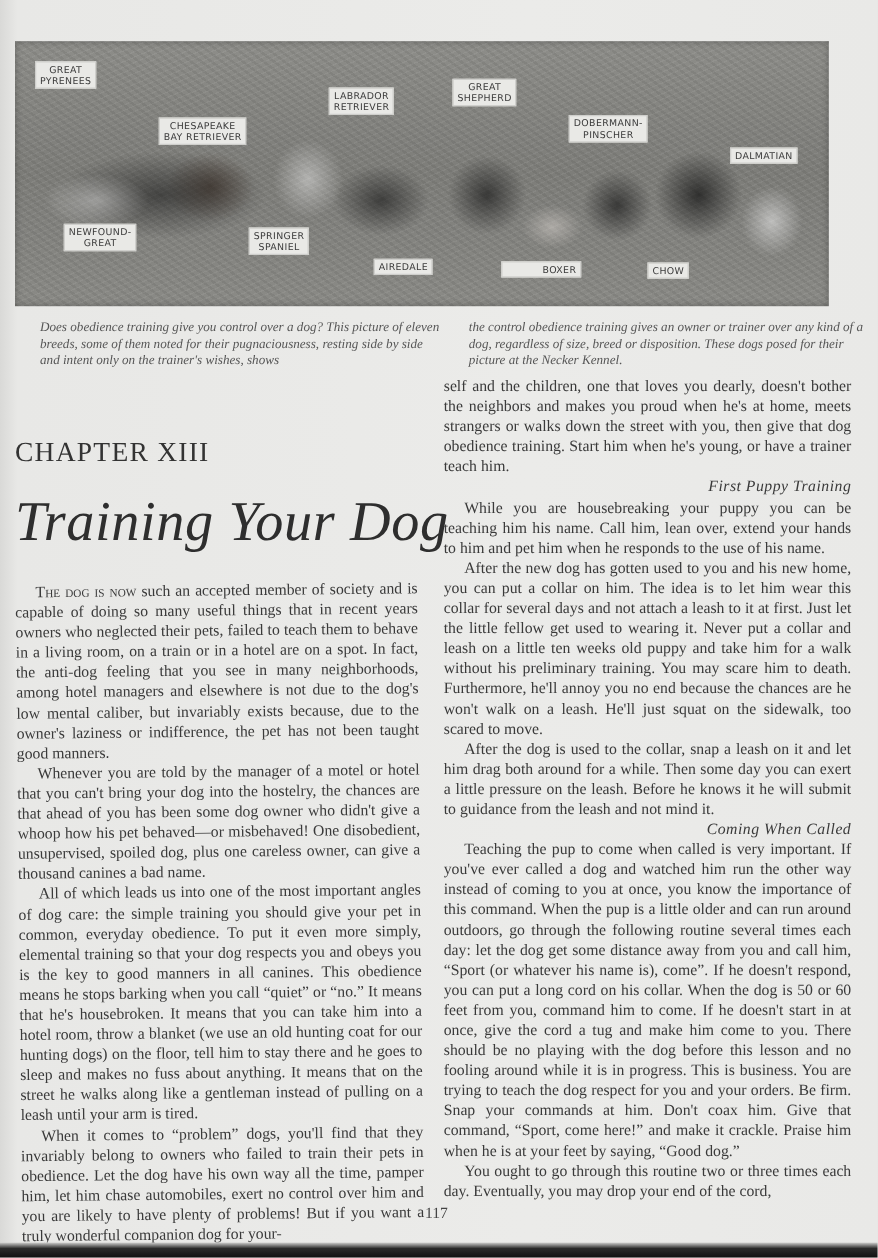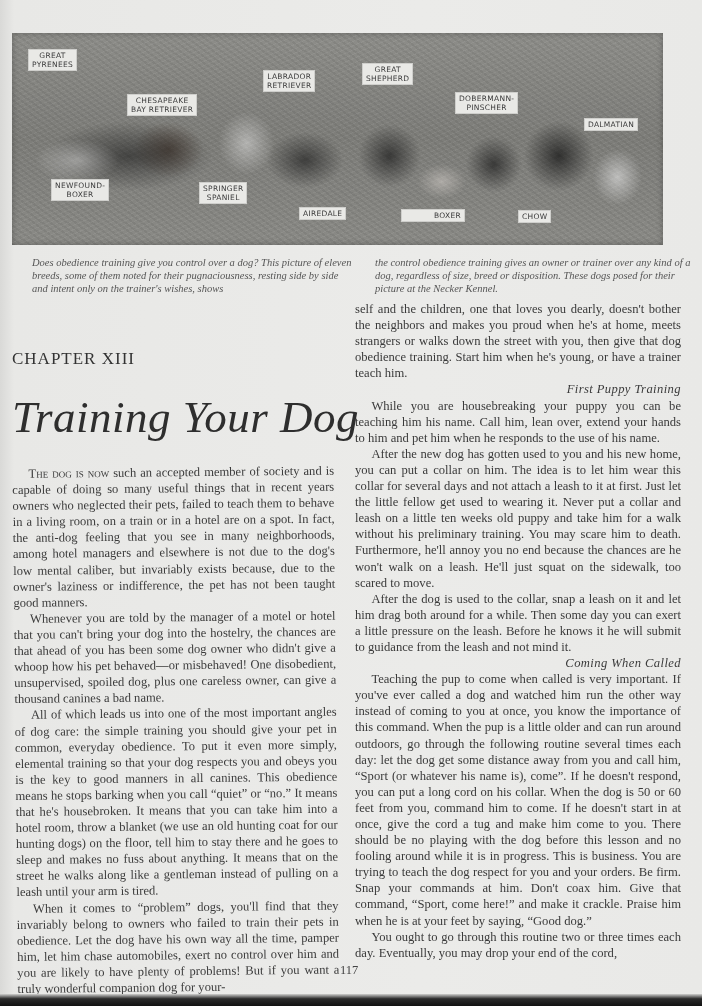--- a/index.html
+++ b/index.html
@@ -41,21 +41,21 @@
     font-family: "DejaVu Sans", sans-serif; font-size: 7.5px; line-height: 9px;
     text-align: center; padding: 1px 3px; letter-spacing: 0.3px;
     border: 1px solid #cfcfcc;
   }
   
   .caption {
     position: absolute; top: 256px; font-style: italic; font-size: 10.5px;
     line-height: 13px; color: #555; margin-left: 20px;
   }
   .chapter {
-    position: absolute; left: 12px; top: 349px; font-size: 17px; letter-spacing: 1px; color: #333;
+    position: absolute; left: 12px; top: 349px; font-size: 22px; letter-spacing: 1px; color: #333;
   }
   .title {
     position: absolute; left: 12px; top: 391px; font-size: 45px; font-style: italic; color: #2e2e2e;
     letter-spacing: 0.5px;
   }
   .col {
     position: absolute; font-size: 12.6px; line-height: 16.1px; text-align: justify; color: #3a3a3a;
   }
   .col p { margin: 0; text-indent: 1.3em; }
   .col p.noindent { text-indent: 0; }
@@ -78,21 +78,21 @@
     <div class="label" style="left:115px;top:25px;white-space:pre;margin-top:36px;">CHESAPEAKE
 BAY RETRIEVER</div>
     <div class="label" style="left:251px;top:37px;white-space:pre;">LABRADOR
 RETRIEVER</div>
     <div class="label" style="left:350px;top:30px;white-space:pre;">GREAT
 SHEPHERD</div>
     <div class="label" style="left:443px;top:59px;white-space:pre;">DOBERMANN-
 PINSCHER</div>
     <div class="label" style="left:572px;top:85px;white-space:pre;">DALMATIAN</div>
     <div class="label" style="left:39px;top:146px;white-space:pre;">NEWFOUND-
-BOXER</div>
+GREAT</div>
     <div class="label" style="left:187px;top:149px;white-space:pre;">SPRINGER
 SPANIEL</div>
     <div class="label" style="left:287px;top:174px;white-space:pre;">AIREDALE</div>
     <div class="label" style="left:389px;top:176px;white-space:pre;padding-left:32px;">BOXER</div>
     <div class="label" style="left:506px;top:177px;white-space:pre;text-align:right;">CHOW</div>
   </div>
 
   <div class="caption" style="left:12px;width:322px;">Does obedience training give you control over a dog? This picture of eleven breeds, some of them noted for their pugnaciousness, resting side by side and intent only on the trainer's wishes, shows</div>
   <div class="caption" style="left:355px;width:322px;">the control obedience training gives an owner or trainer over any kind of a dog, regardless of size, breed or disposition. These dogs posed for their picture at the Necker Kennel.</div>
 

